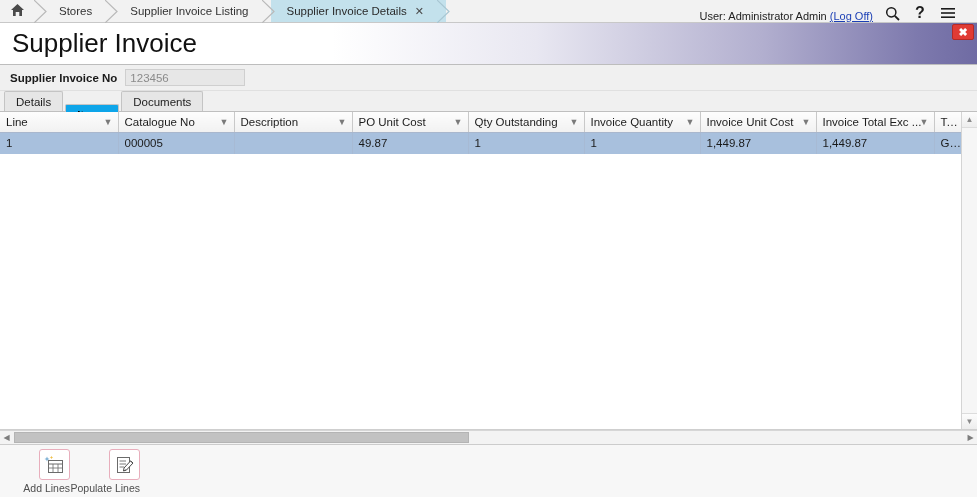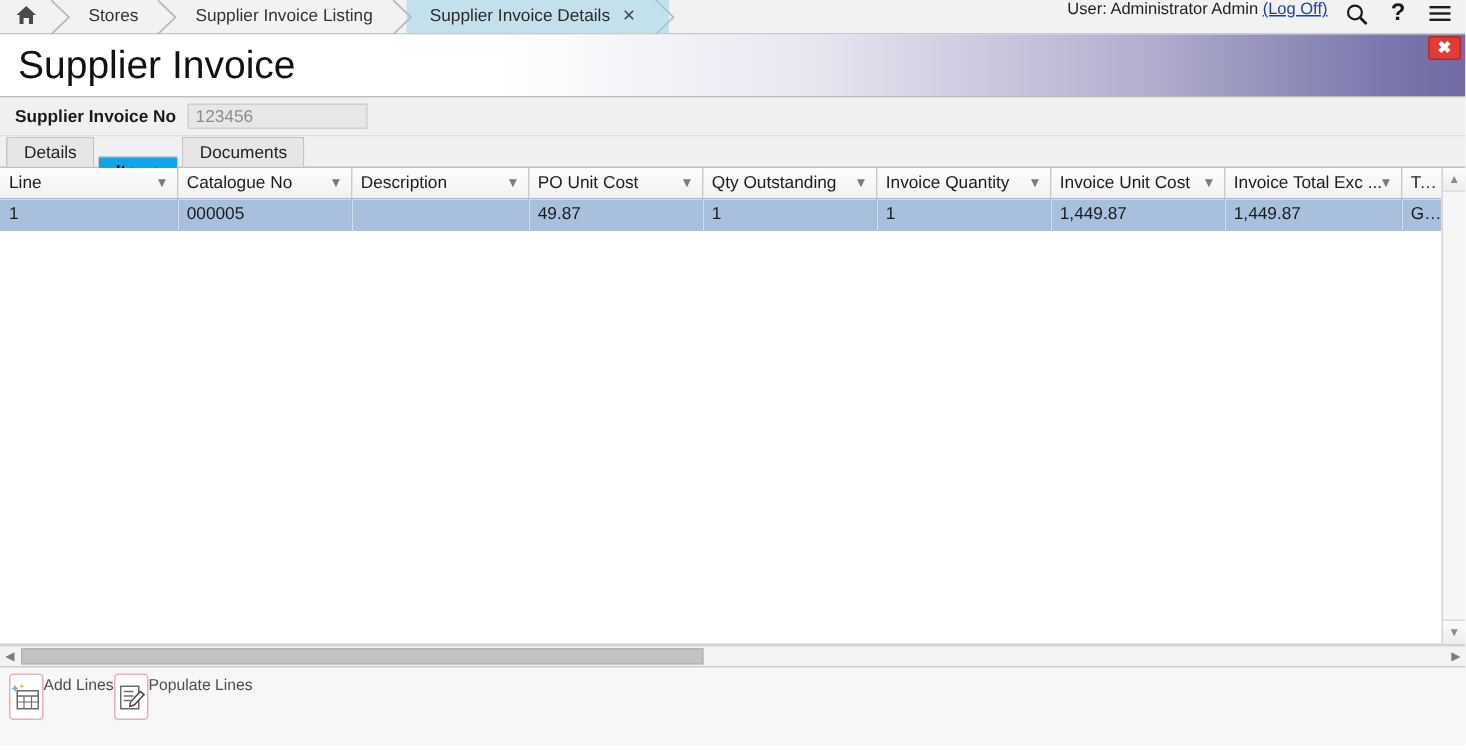--- a/index.html
+++ b/index.html
@@ -48,22 +48,22 @@
     margin-left: 8px;
     font-size: 11px;
     color: #4a4a4a;
     line-height: 1;
     cursor: pointer;
   }
 
   .topbar-right {
     margin-left: auto;
     display: flex;
-    align-items: flex-start;
-    padding-right: 8px;
+    align-items: flex-end;
+    padding-right: 20px;
     gap: 10px;
   }
   .user-text {
     font-size: 11px;
     color: #222;
     white-space: nowrap;
   }
   .logoff {
     color: #1b3fb5;
     text-decoration: underline;
@@ -271,21 +271,22 @@
     height: 52px;
     background: #f7f7f7;
     display: flex;
     align-items: flex-start;
     padding: 4px 0 0 6px;
     gap: 6px;
   }
   .tool {
     width: 64px;
     display: flex;
-    align-items: flex-start;
+    flex-direction: column;
+    align-items: flex-end;
     cursor: pointer;
   }
   .tool .iconbox {
     width: 31px; height: 31px;
     border: 1px solid #e8aebc;
     border-radius: 3px;
     background: #ffffff;
     display: flex; align-items: center; justify-content: center;
   }
   .tool .tlabel {

